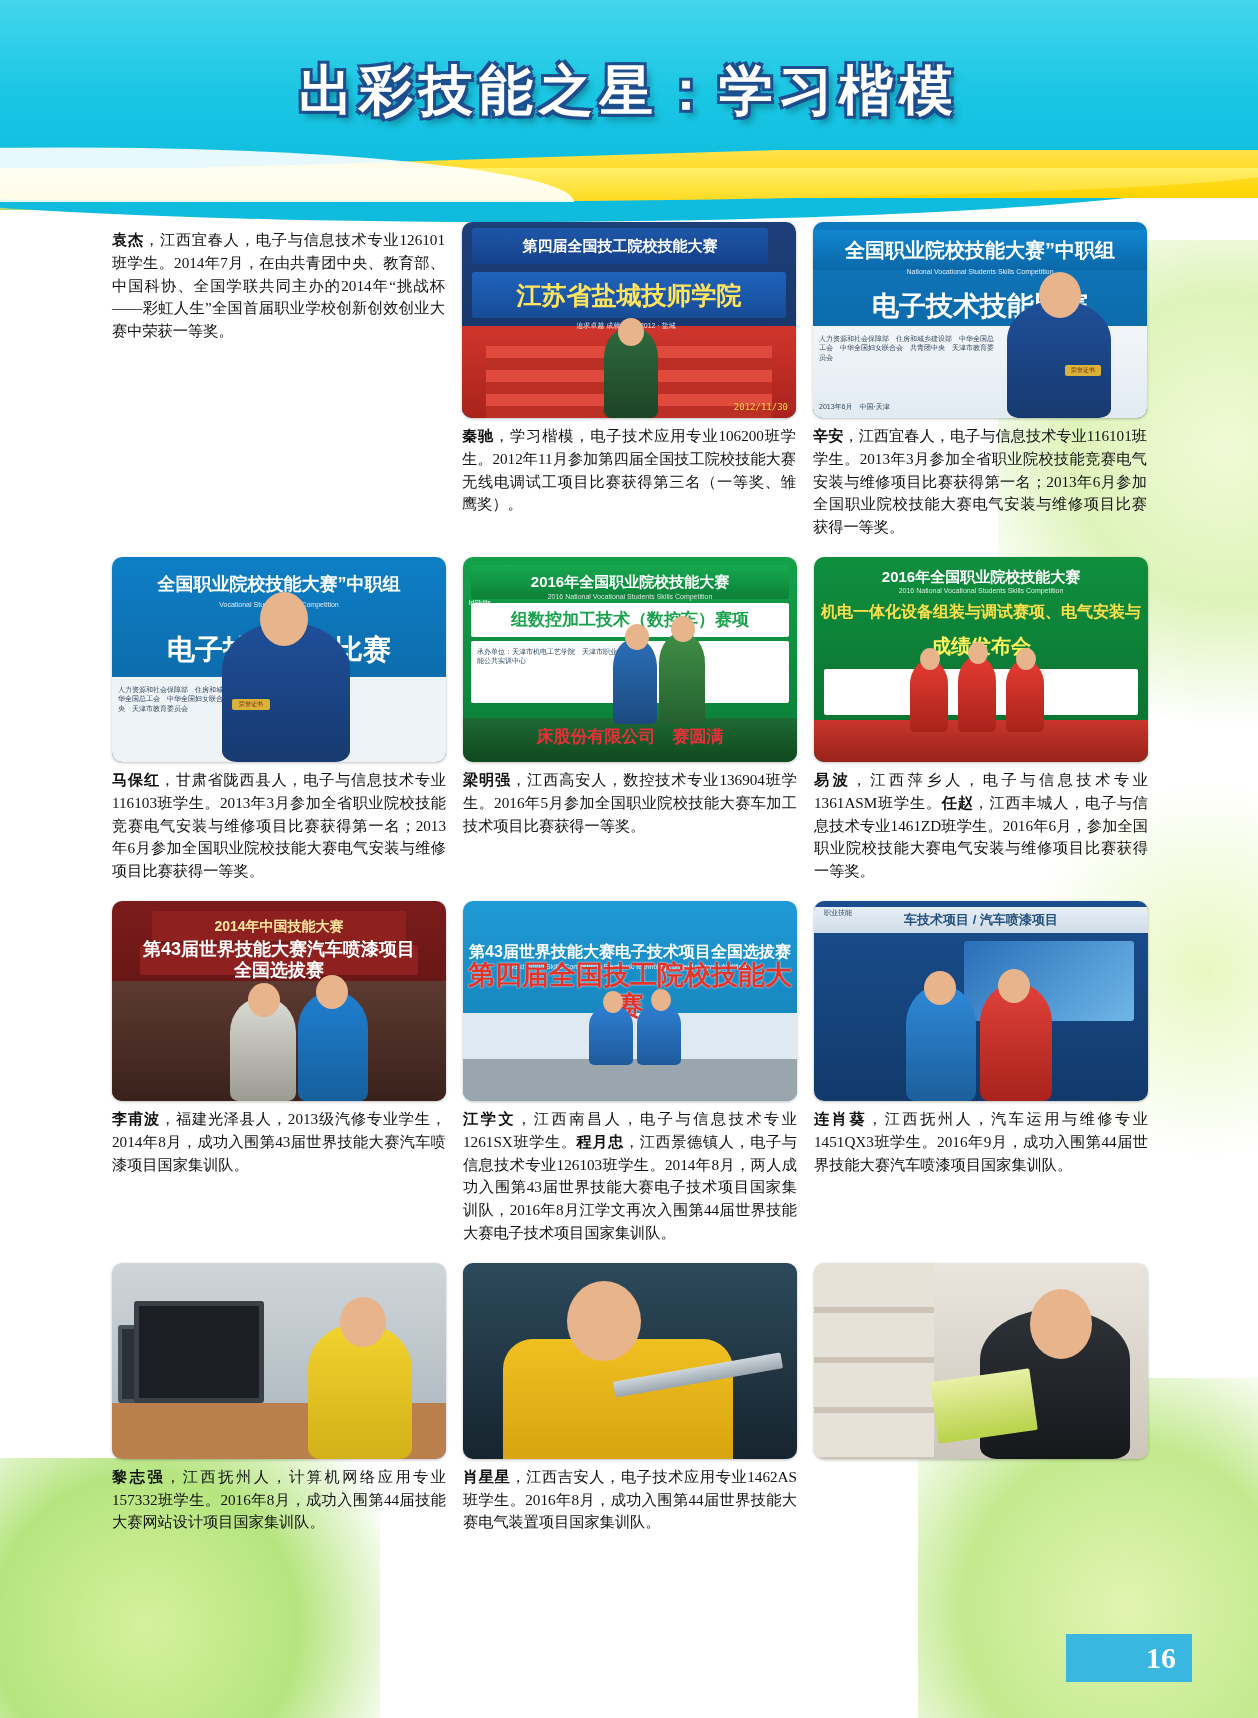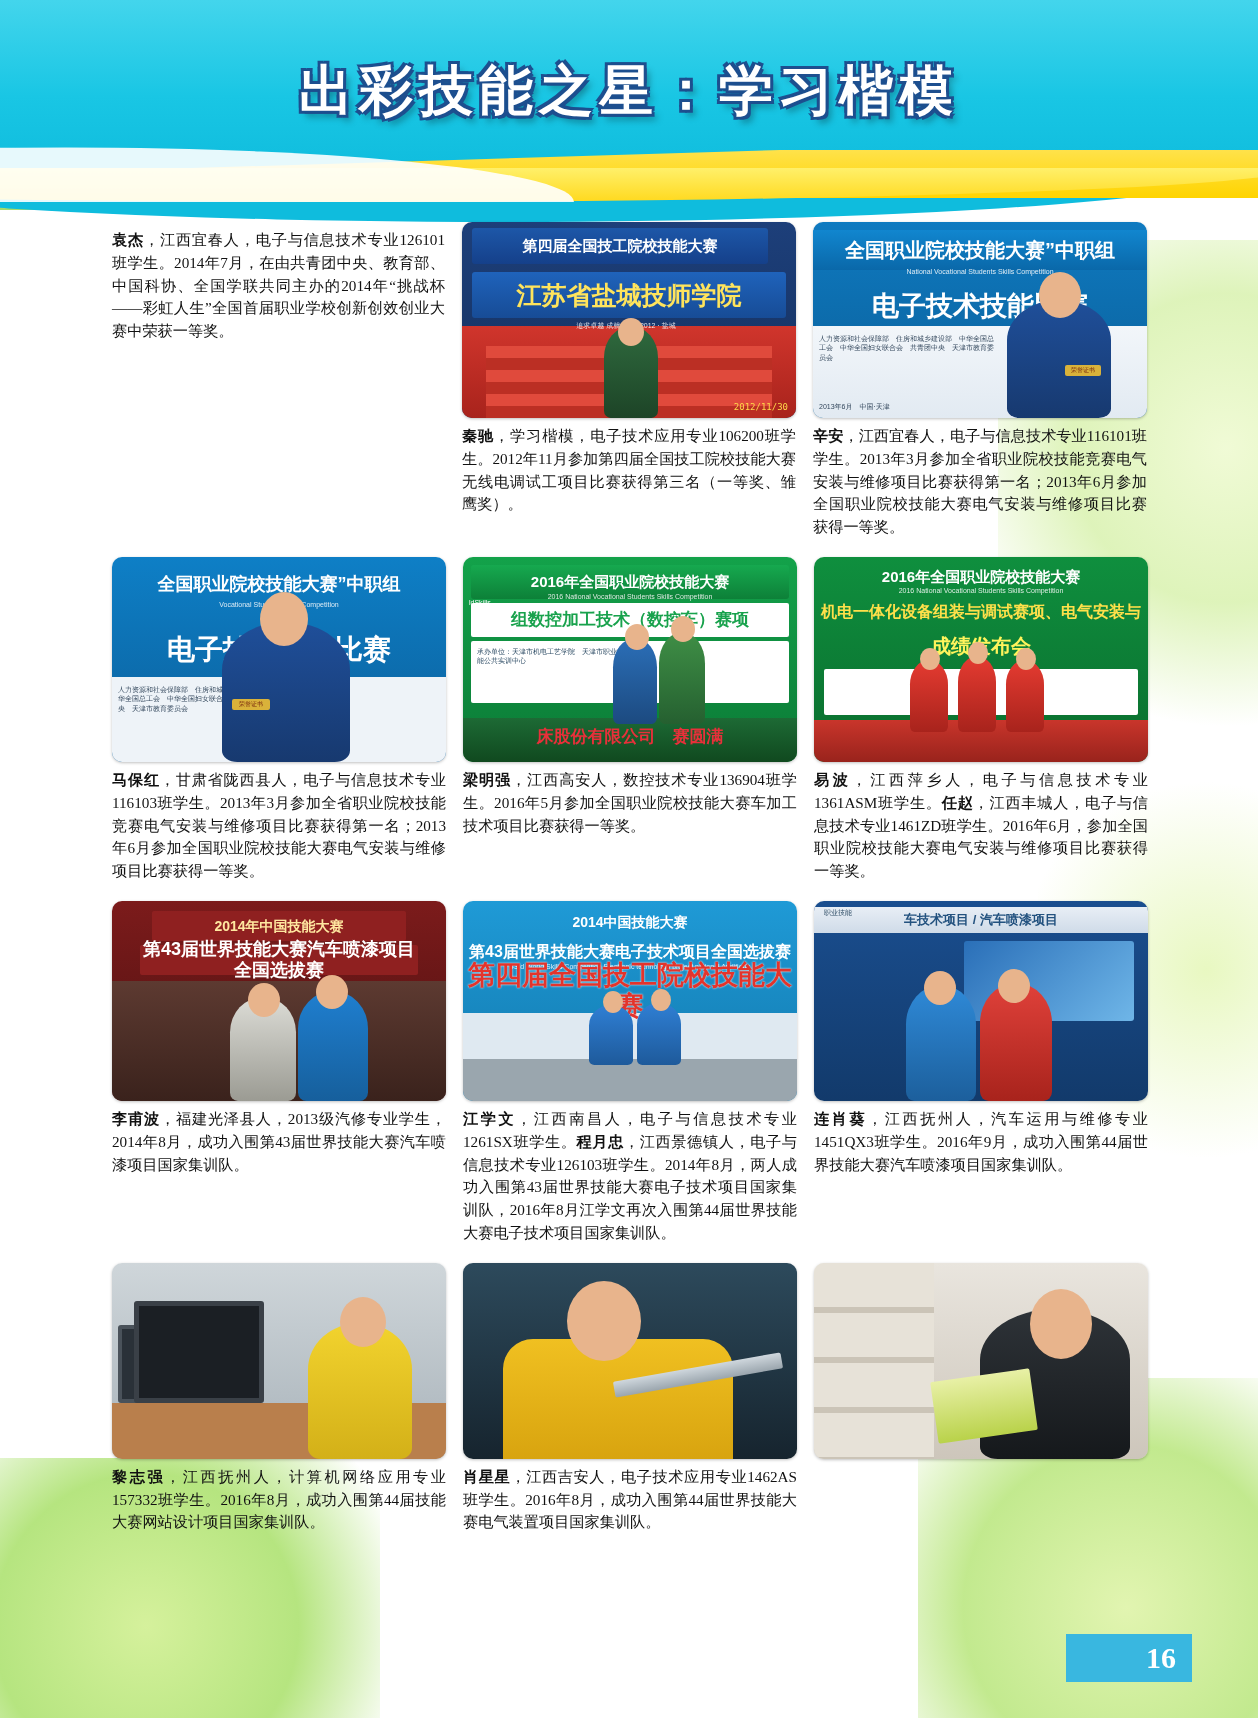--- a/index.html
+++ b/index.html
@@ -571,21 +571,20 @@
         <div class="caption">
           <b>李甫波</b><span>，福建光泽县人，2013级汽修专业学生，2014年8月，成功入围第43届世界技能大赛汽车喷漆项目国家集训队。</span>
         </div>
       </div>
 
       <div class="cell">
         <div class="photo p4 p8">
           <div class="ph-stage">
             <div class="white"></div>
             <div class="ground"></div>
-            <div class="banner b1">2014中国技能大赛</div>
             <div class="banner b2">第43届世界技能大赛电子技术项目全国选拔赛</div>
             <div class="tiny" style="position:absolute;left:0;right:0;top:62px;text-align:center;">43rd World Skills Competition  Electronic technology project national Auditions</div>
             <div class="banner b3">第四届全国技工院校技能大赛</div>
             <div class="silhouette" style="left:126px;bottom:36px;width:44px;height:60px;background:linear-gradient(180deg,#2f7fd4,#1e5a9b);"></div>
             <div class="silhouette" style="left:174px;bottom:36px;width:44px;height:62px;background:linear-gradient(180deg,#2f7fd4,#1e5a9b);"></div>
             <div class="head" style="left:140px;bottom:88px;width:20px;height:22px;"></div>
             <div class="head" style="left:188px;bottom:90px;width:20px;height:22px;"></div>
           </div>
         </div>
         <div class="caption">

